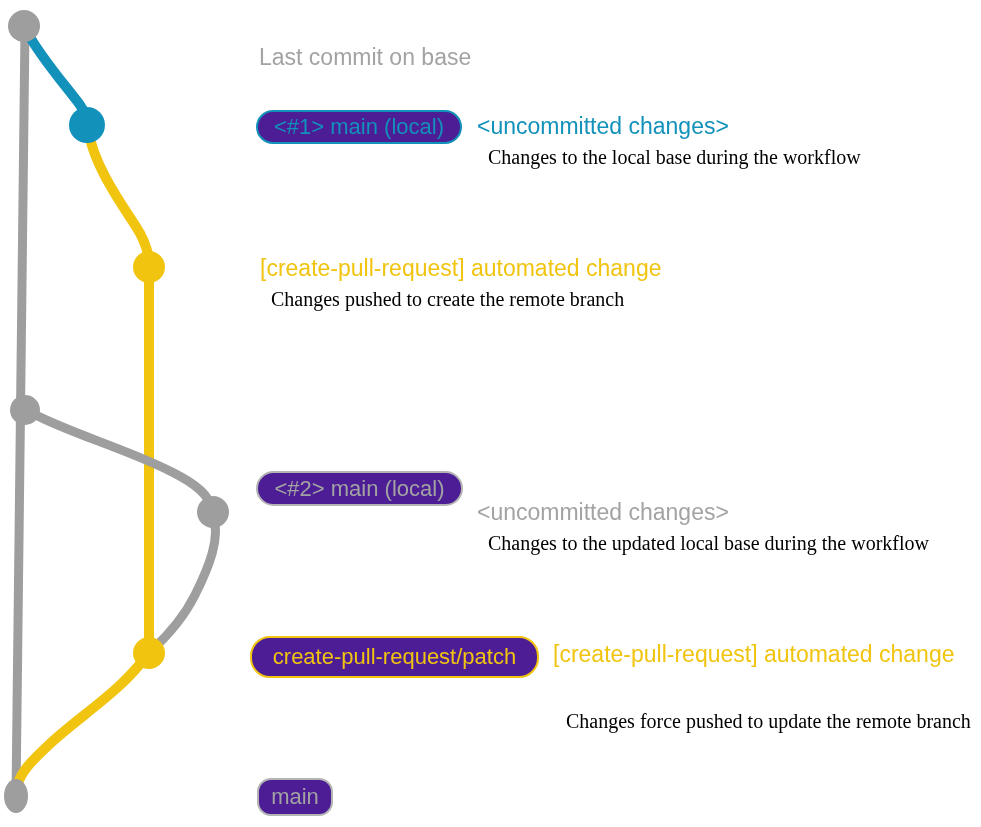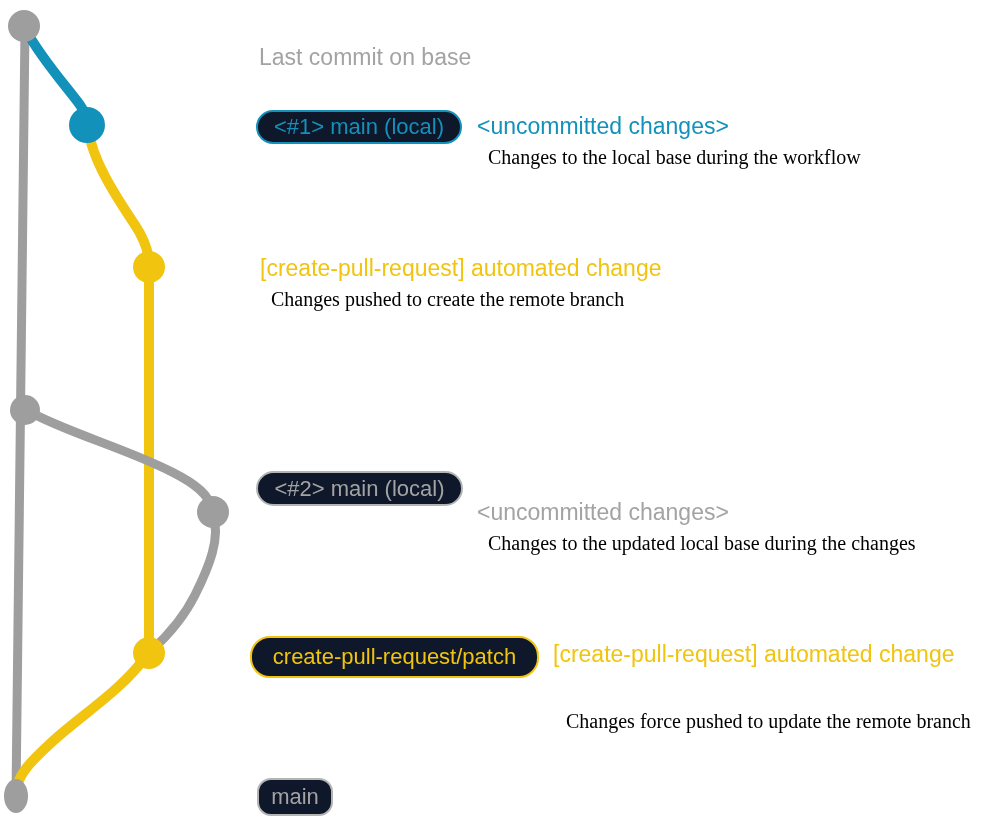--- a/index.html
+++ b/index.html
@@ -20,21 +20,21 @@
   .title.blue{color:var(--blue);}
   .title.yellow{color:var(--yellow);}
   .title.gray{color:var(--gray-text);}
   .desc{
     position:absolute;font-family:"Liberation Serif", serif;font-size:20px;
     color:#000;white-space:nowrap;
   }
   .badge{
     position:absolute;display:flex;align-items:center;justify-content:center;
     font-size:22px;border:2px solid;border-radius:18px;white-space:nowrap;
-    box-sizing:border-box;background:#0f172a;
+    box-sizing:border-box;background:#4c1d95;
   }
   .badge.blue{color:var(--blue);border-color:var(--blue);}
   .badge.gray{color:var(--gray-text);border-color:var(--gray-border);}
   .badge.yellow{color:var(--yellow);border-color:var(--yellow);}
 </style>
 </head>
 <body>
 
 <div class="stage">
 
@@ -68,21 +68,21 @@
   <div class="badge blue" style="left:256px;top:110px;width:206px;height:34px;">&lt;#1&gt; main (local)</div>
   <div class="title blue" style="left:477px;top:113px;">&lt;uncommitted changes&gt;</div>
   <div class="desc" style="left:488px;top:146px;">Changes to the local base during the workflow</div>
 
   <div class="title yellow" style="left:260px;top:255px;">[create-pull-request] automated change</div>
   <div class="desc" style="left:271px;top:288px;">Changes pushed to create the remote branch</div>
 
 
   <div class="badge gray" style="left:256px;top:471px;width:207px;height:35px;">&lt;#2&gt; main (local)</div>
   <div class="title gray" style="left:477px;top:499px;">&lt;uncommitted changes&gt;</div>
-  <div class="desc" style="left:488px;top:532px;">Changes to the updated local base during the changes</div>
+  <div class="desc" style="left:488px;top:532px;">Changes to the updated local base during the workflow</div>
 
   <div class="badge yellow" style="left:250px;top:636px;width:289px;height:42px;border-radius:20px;">create-pull-request/patch</div>
   <div class="title yellow" style="left:553px;top:641px;">[create-pull-request] automated change</div>
   <div class="desc" style="left:566px;top:710px;">Changes force pushed to update the remote branch</div>
 
   <div class="badge gray" style="left:257px;top:778px;width:76px;height:38px;border-radius:14px;">main</div>
 
 </div>
 
 </body></html>

